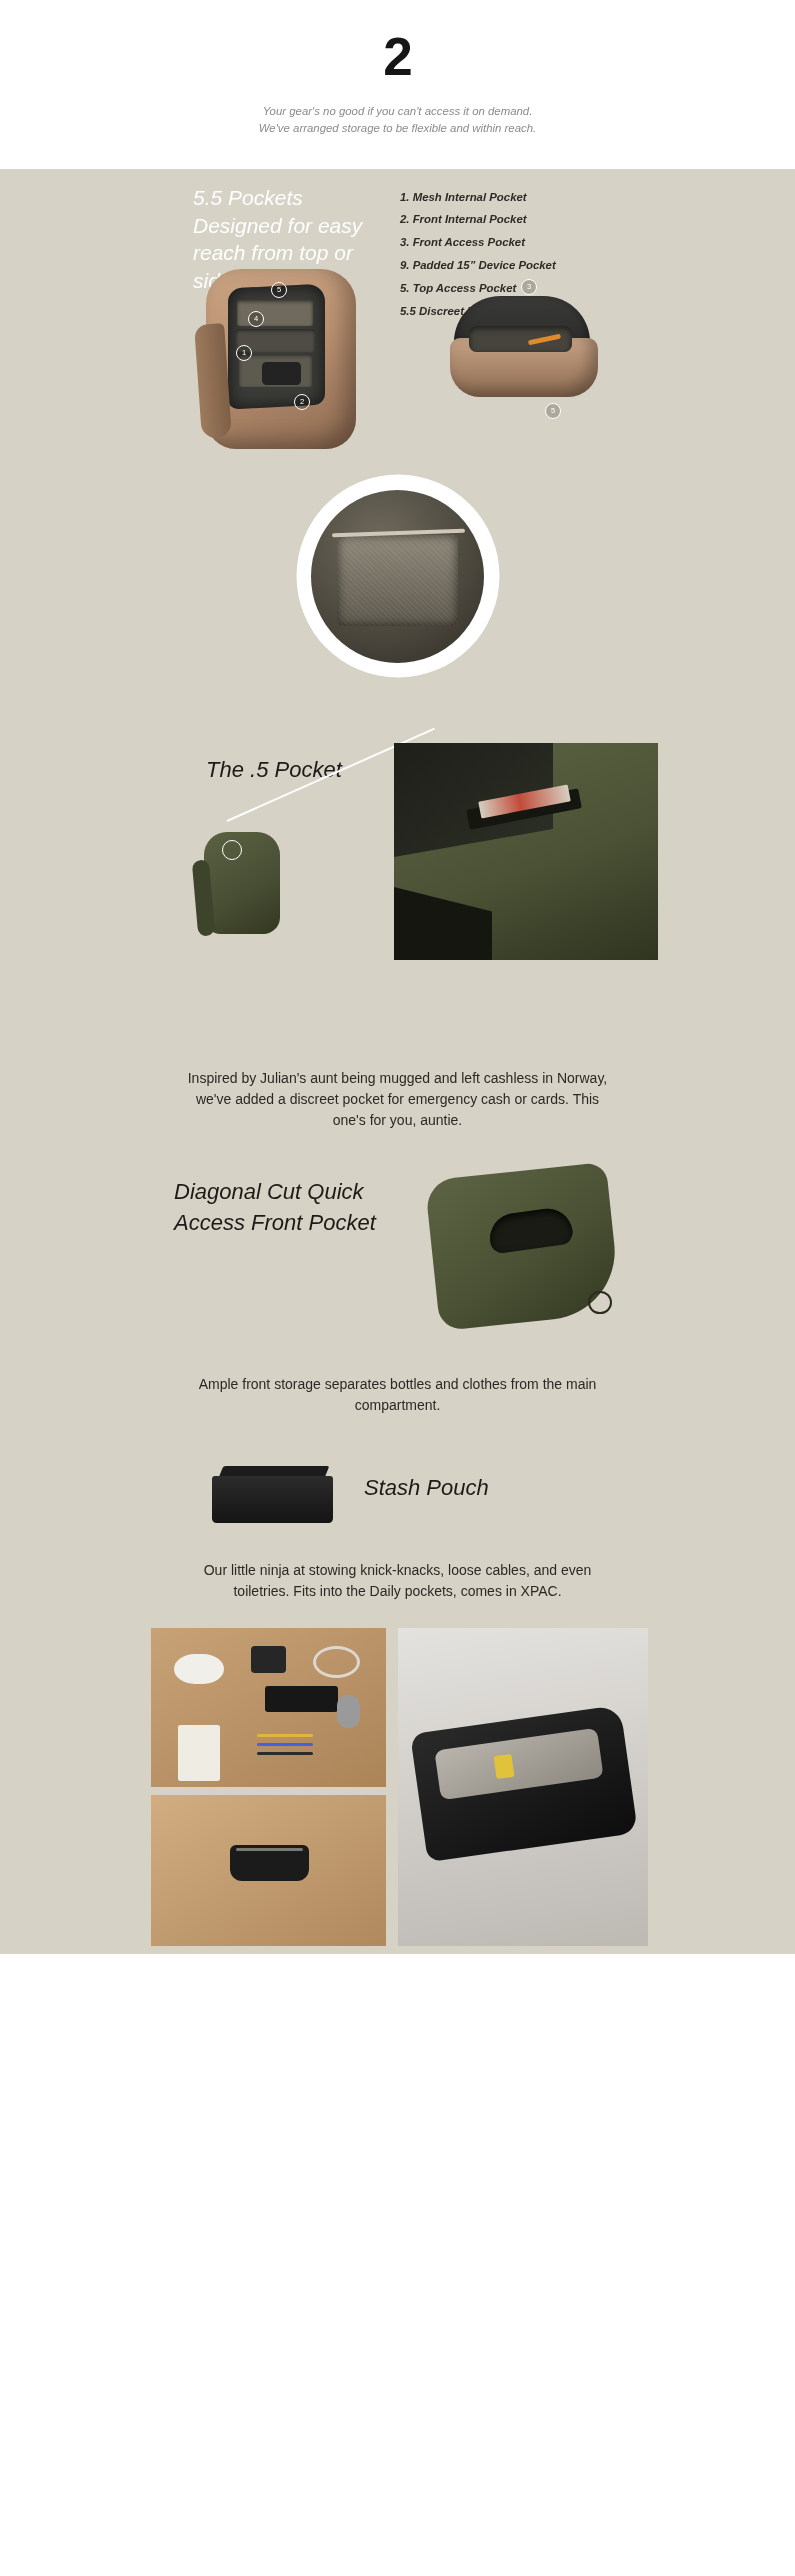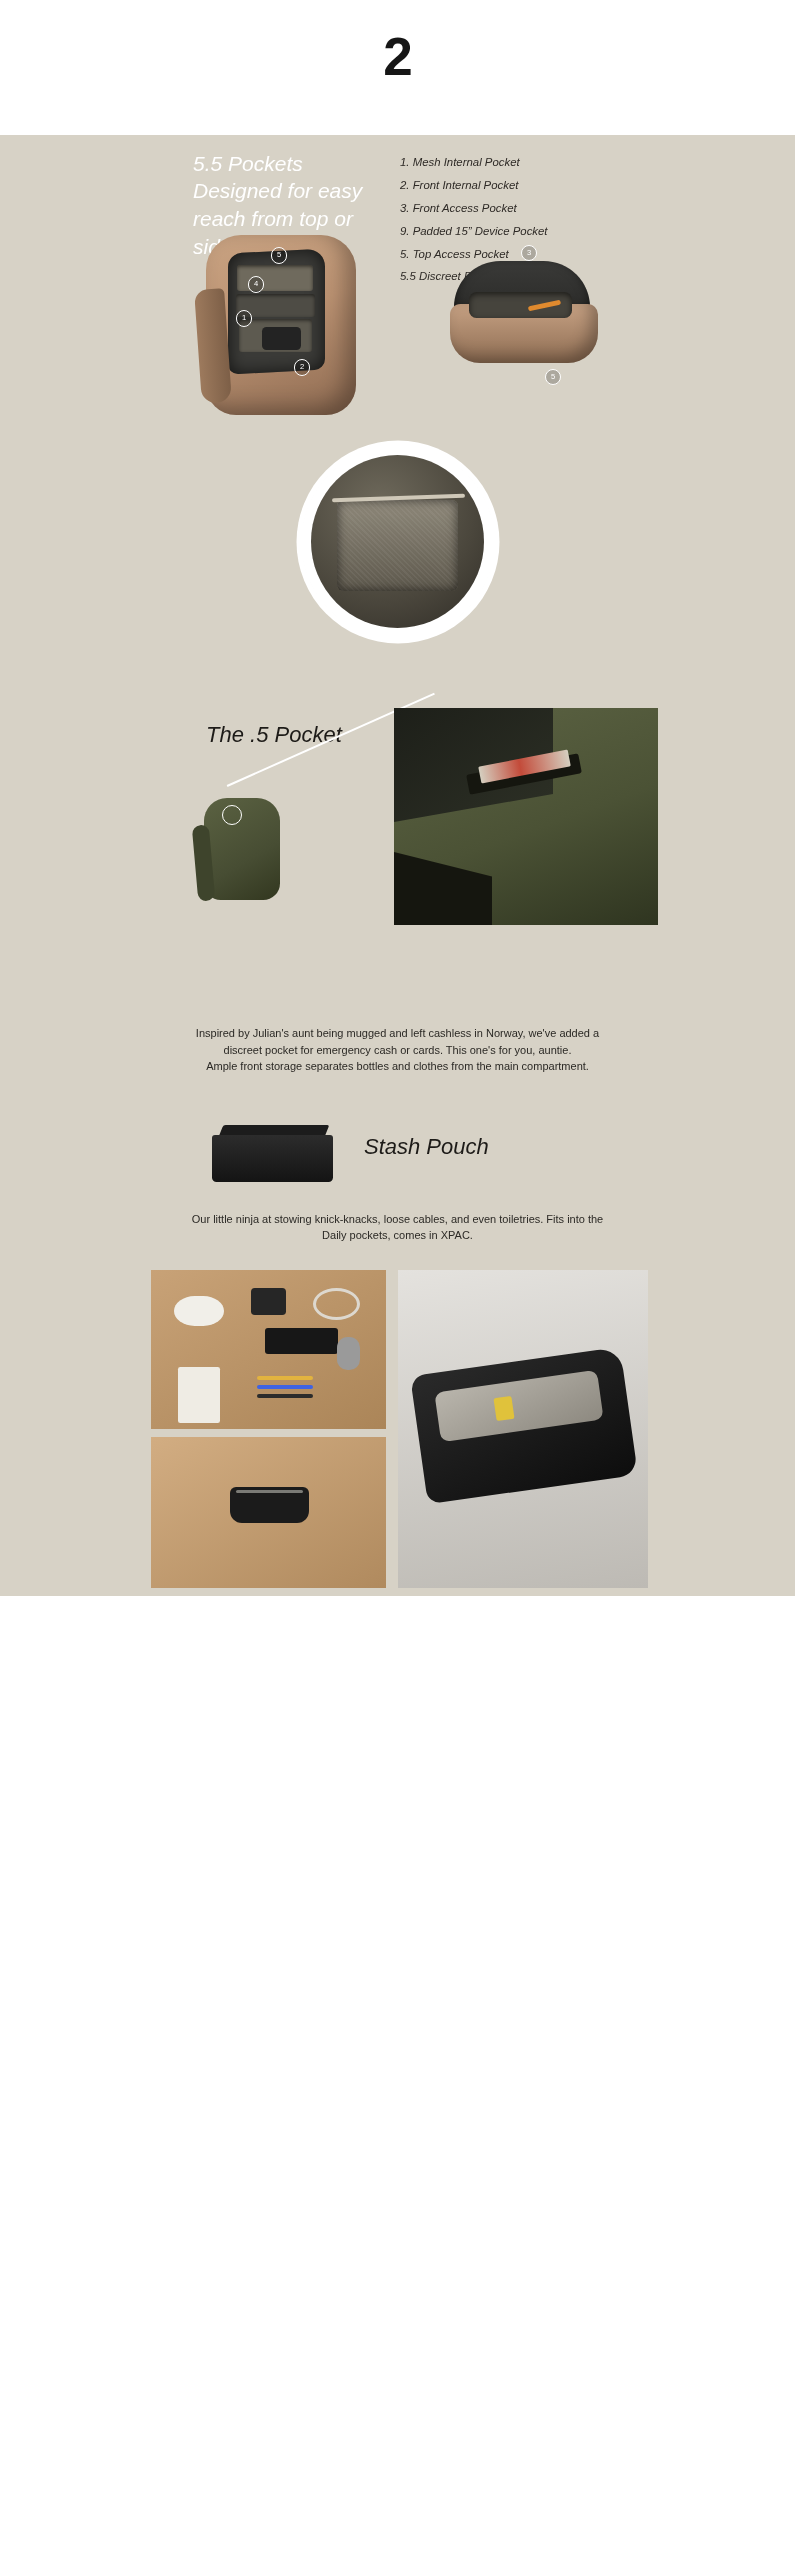--- a/index.html
+++ b/index.html
@@ -74,20 +74,21 @@
   }
   .pockets-list {
     position: absolute;
     left: 400px;
     top: 16.7px;
     width: 318px;
     font-size: 11.4px;
     font-style: italic;
     line-height: 2.0;
     color: #2e2a26;
+    font-weight: bold;
   }
   .pockets-list div { white-space: nowrap; }
 
   
   .photo-row {
     position: relative;
     height: 227px;
   }
 
   
@@ -464,34 +465,38 @@
     position: absolute;
     left: 97px; top: 127px;
     width: 18px; height: 23px;
     background: #e0c23b;
     border-radius: 2.3px;
     transform: rotate(-8deg);
   }
 
   .caption-small {
     text-align: center;
-    font-size: 11px;
+    font-size: 14px;
     line-height: 1.5;
     color: #2b2925;
     max-width: 424px;
-    margin: 0 auto;
+    margin: 8px auto;
   }
 </style>
 </head>
 <body>
 
 <div class="page">
 
   <div class="header">
     <div class="chapter-number">2</div>
+    <div class="chapter-sub">
+      <div>Your gear's no good if you can't access it on demand.</div>
+      <div>We've arranged storage to be flexible and within reach.</div>
+    </div>
   </div>
 
   <div class="beige">
 
     <div class="pockets-top">
       <div class="pockets-head">5.5 Pockets Designed for easy reach from top or side</div>
       <div class="pockets-list">
         <div>1. Mesh Internal Pocket</div>
         <div>2. Front Internal Pocket</div>
         <div>3. Front Access Pocket</div>
@@ -549,20 +554,28 @@
       <div class="bigpocket">
         <div class="bp-dark"></div>
         <div class="bp-slot"></div>
         <div class="bp-cash"></div>
         <div class="bp-corner"></div>
       </div>
     </div>
 
     <div class="caption-small">Inspired by Julian's aunt being mugged and left cashless in Norway, we've added a discreet pocket for emergency cash or cards. This one's for you, auntie.</div>
 
+    <div class="sec3">
+      <div class="title">Diagonal Cut Quick Access Front Pocket</div>
+      <div class="frontpack">
+        <div class="fp-body"></div>
+        <div class="fp-open"></div>
+        <div class="fp-ring"></div>
+      </div>
+    </div>
 
     <div class="caption-small">Ample front storage separates bottles and clothes from the main compartment.</div>
 
     <div class="sec4">
       <div class="pouch">
         <div class="pouch-top"></div>
         <div class="pouch-body"></div>
       </div>
       <div class="title">Stash Pouch</div>
     </div>

